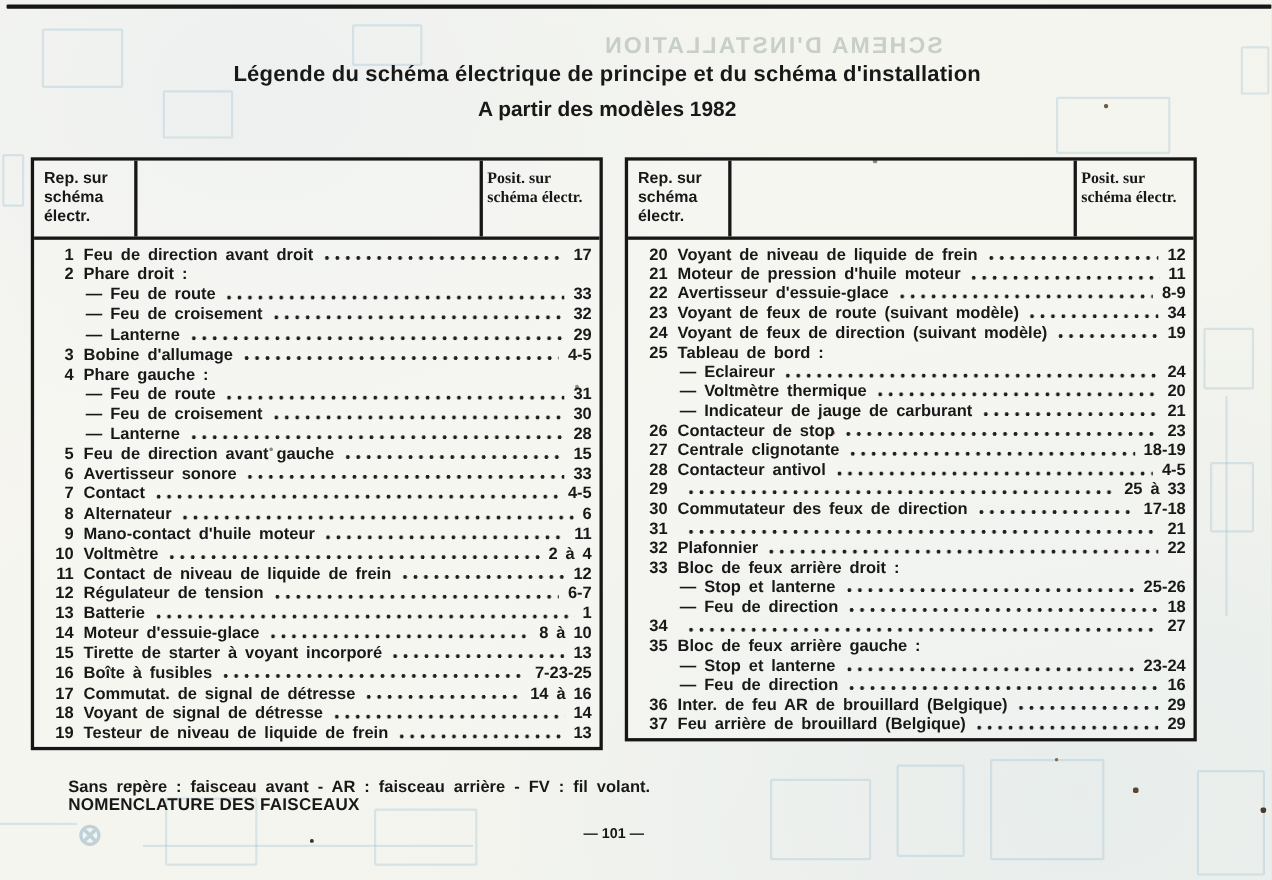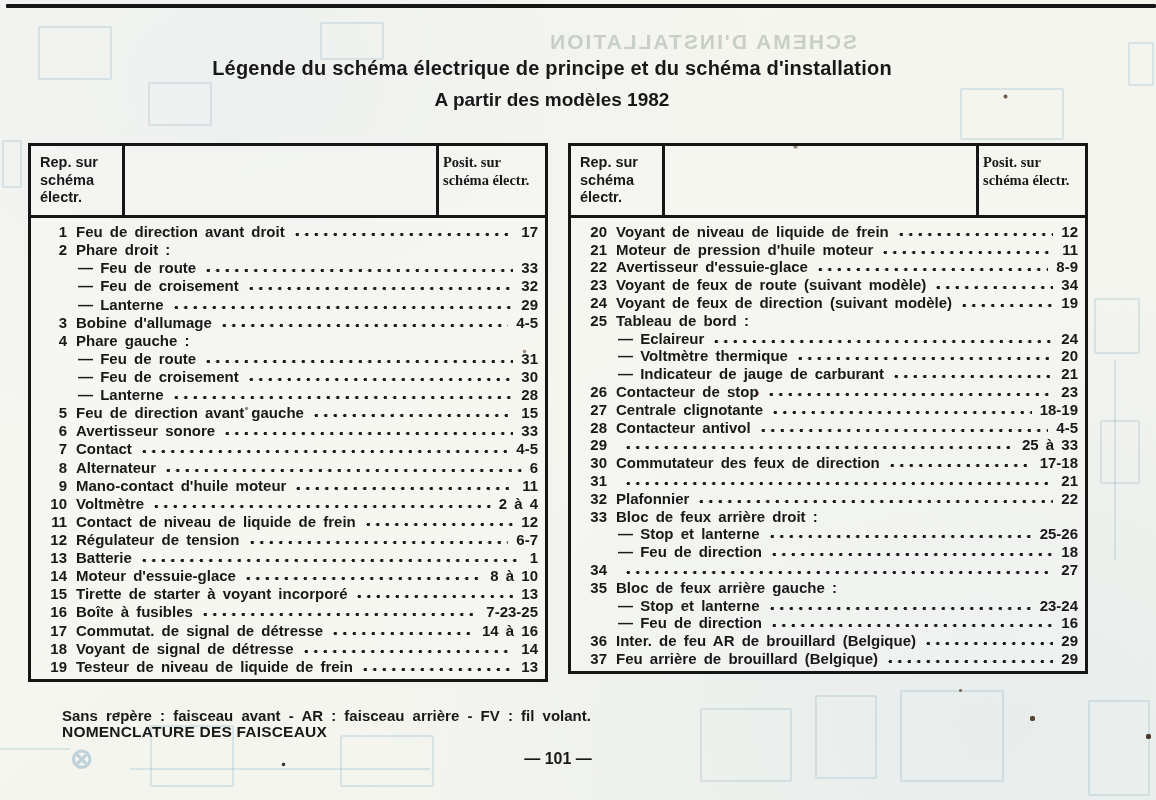--- a/index.html
+++ b/index.html
@@ -53,21 +53,21 @@
   .num{width:27px;flex:none;text-align:right;margin-right:9px;}
   .label{flex:none;}
   .sub .label{padding-left:2px;}
   .leader{flex:1;align-self:stretch;margin:0 8px 0 10px;
     background:radial-gradient(circle at 2.2px 2.5px,#1d1d1d 1.5px,transparent 2px) repeat-x;
     background-size:9.5px 5px;background-position:left bottom 3px;}
   .row.no-val .leader{background:none;}
   .val{flex:none;text-align:right;}
   .footer-head{position:absolute;left:62px;top:686px;font-size:15.5px;font-weight:bold;letter-spacing:.2px;margin-top:37px;}
   .footer-line{position:absolute;left:62px;top:707px;font-size:15px;font-weight:bold;word-spacing:4px;}
-  .page-num{position:absolute;left:498px;top:750px;width:120px;text-align:center;font-size:16px;font-weight:bold;}
+  .page-num{position:absolute;left:498px;top:750px;width:120px;text-align:center;font-size:13px;font-weight:bold;}
 </style>
 </head>
 <body>
 
 <div class="page">
 
   <div class="ghosts">
     <div class="topbar"></div>
     <div class="gt" style="left:548px;top:30px;">SCHEMA D'INSTALLATION</div>
 

